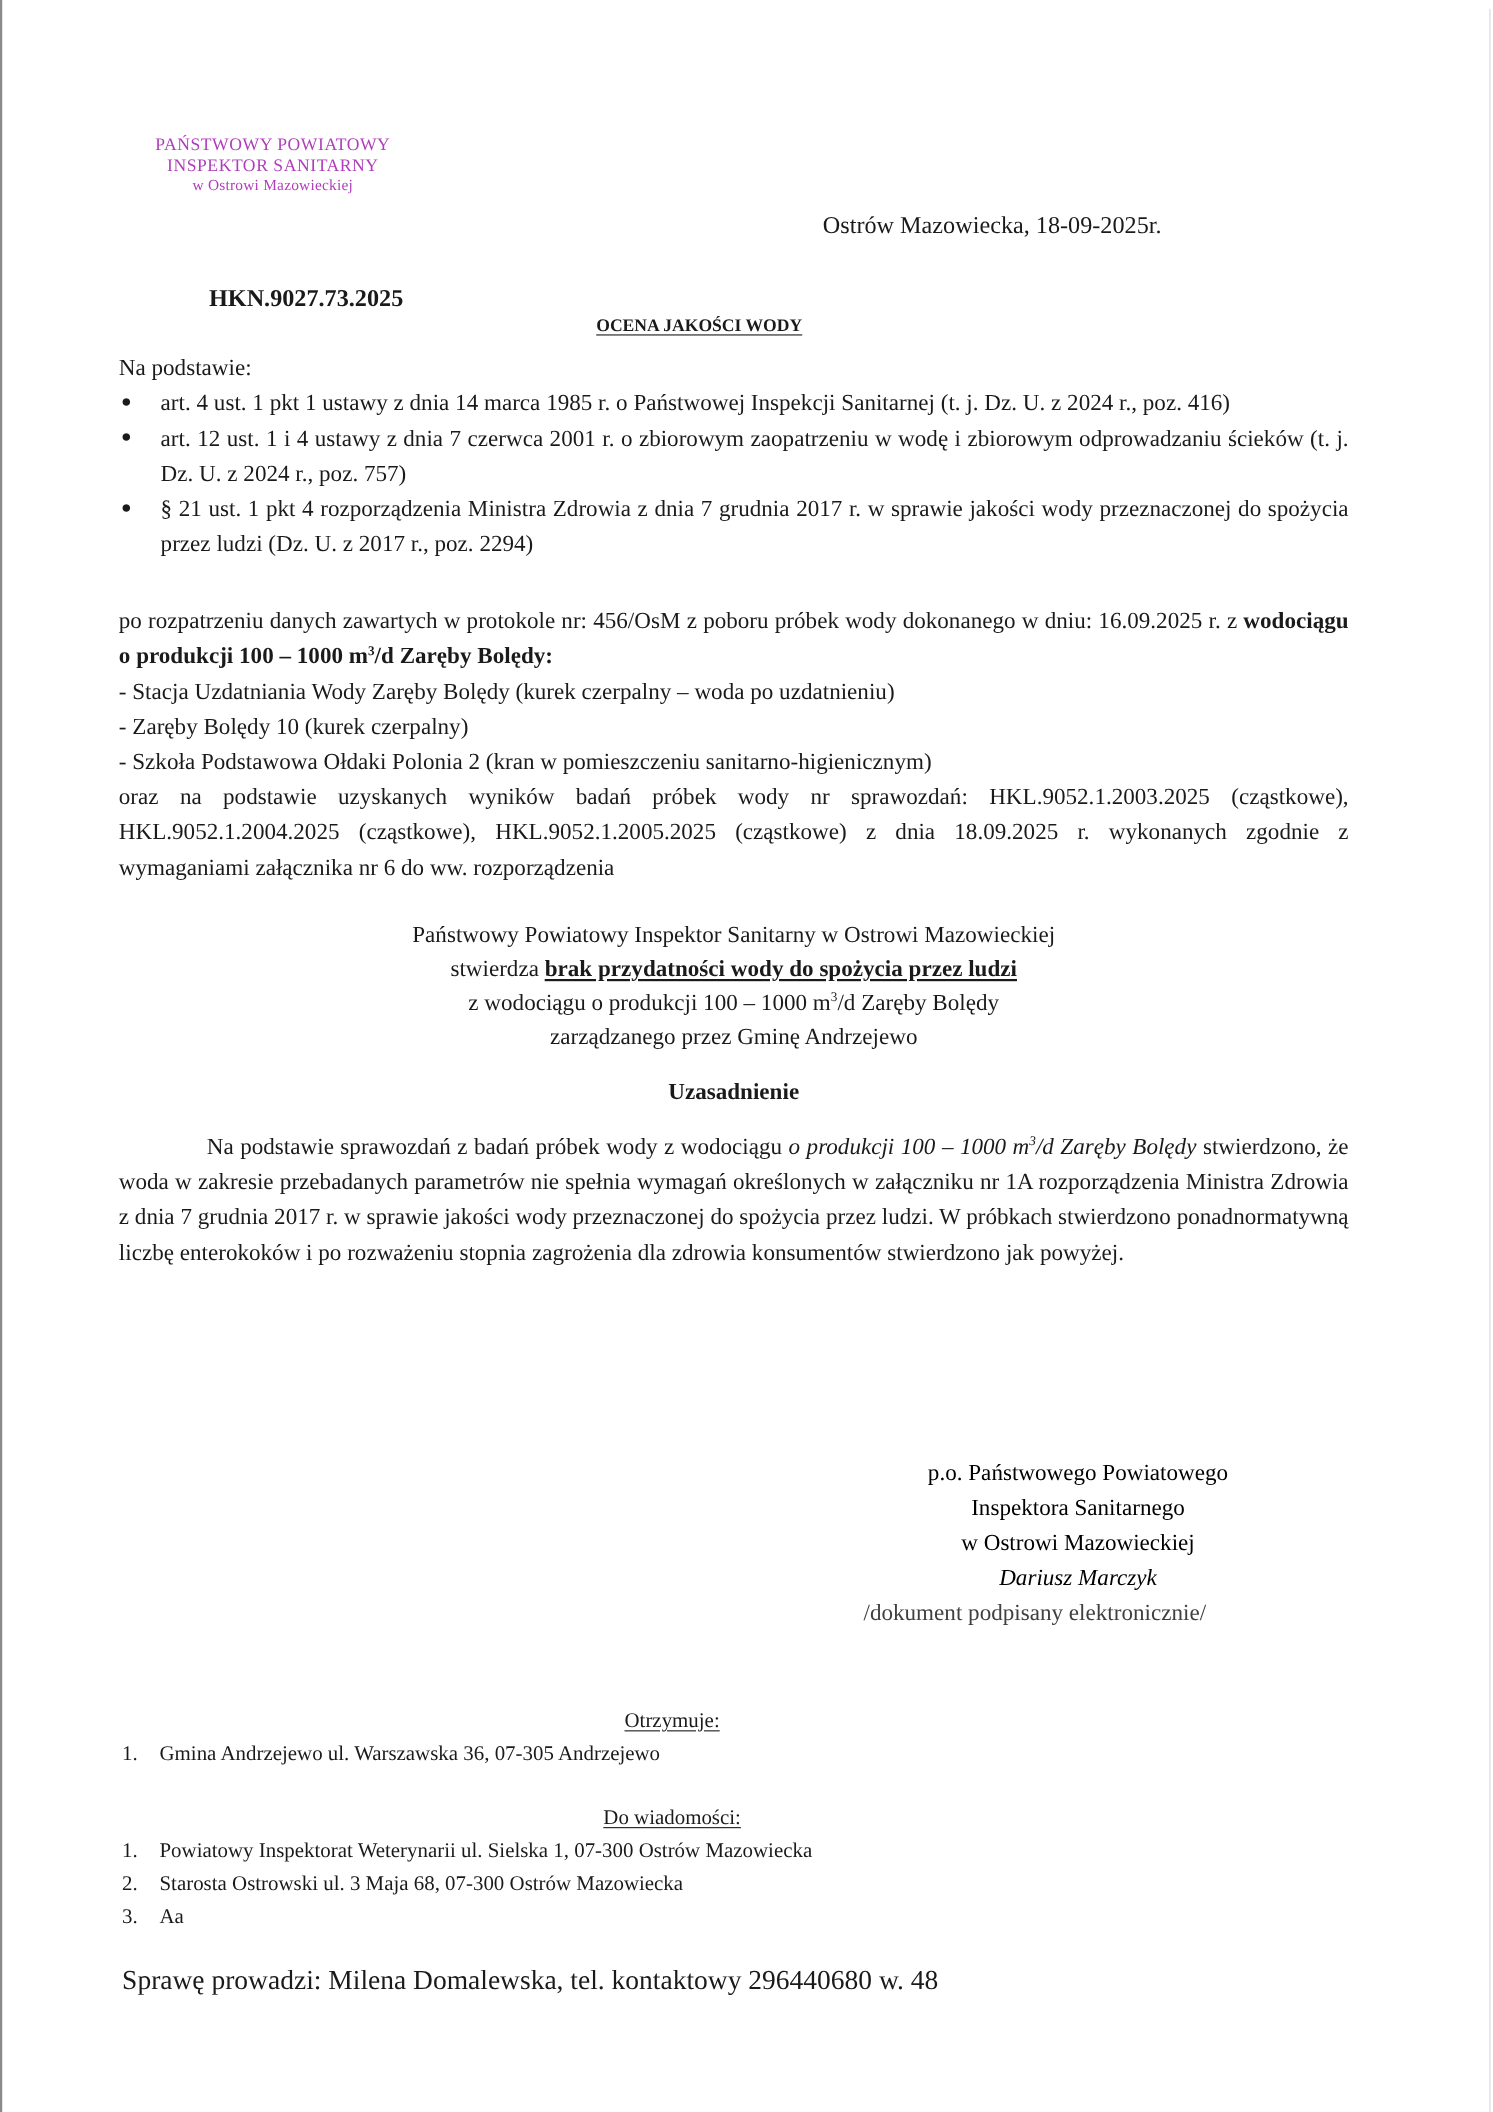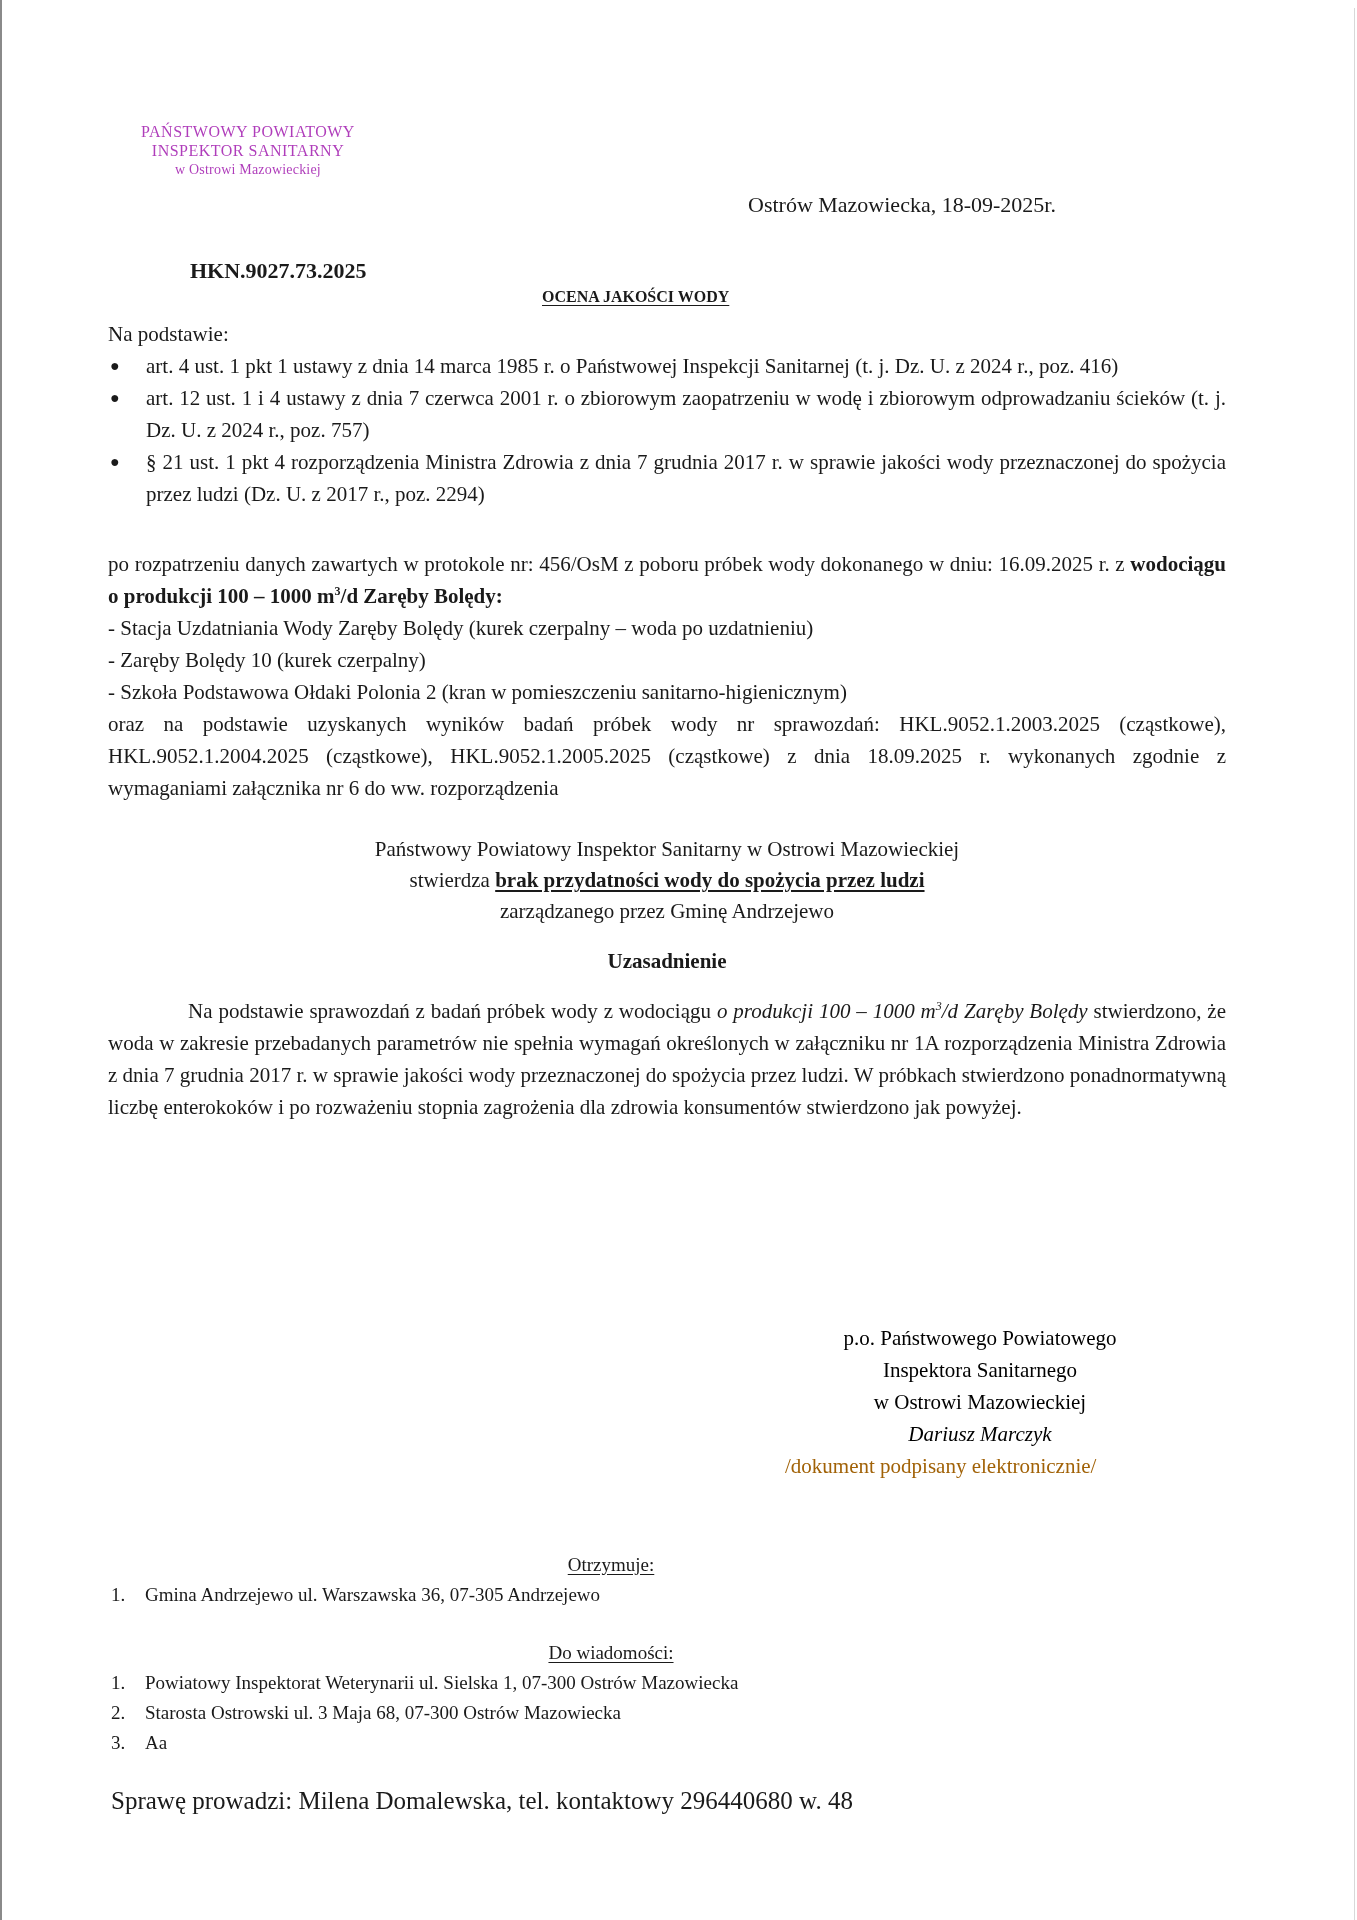--- a/index.html
+++ b/index.html
@@ -105,21 +105,21 @@
     .signature {
       position: absolute;
       left: 780px;
       top: 1322px;
       width: 400px;
       font-size: 21px;
       line-height: 32px;
       text-align: center;
     }
     .signature .red { color: #000000; }
-    .signature .sig-note { color: #a16207; text-align: left; padding-left: 5px; }
+    .signature .sig-note { color: #404040; text-align: left; padding-left: 5px; }
     .footer {
       position: absolute;
       left: 111px;
       top: 1550px;
       width: 1000px;
       font-size: 19px;
       line-height: 30px;
     }
     .footer .hdr { text-decoration: underline; text-underline-offset: 3px; text-align: center; }
     .footer ol {
@@ -180,20 +180,23 @@
   <div>- Szkoła Podstawowa Ołdaki Polonia 2 (kran w pomieszczeniu sanitarno-higienicznym)</div>
   <p class="para">oraz na podstawie uzyskanych wyników badań próbek wody nr sprawozdań: HKL.9052.1.2003.2025 (cząstkowe), HKL.9052.1.2004.2025 (cząstkowe), HKL.9052.1.2005.2025 (cząstkowe) z dnia 18.09.2025 r. wykonanych zgodnie z wymaganiami załącznika nr 6 do ww. rozporządzenia</p>
 
   <div class="gap-md"></div>
 
   <div class="center-block">
     <div>Państwowy Powiatowy Inspektor Sanitarny w Ostrowi Mazowieckiej</div>
     <div>
       <span>stwierdza </span><span class="bold underline">brak przydatności wody do spożycia przez ludzi</span>
     </div>
+    <div>
+      <span>z wodociągu o produkcji 100 – 1000 m</span><sup>3</sup><span>/d Zaręby Bolędy</span>
+    </div>
     <div>zarządzanego przez Gminę Andrzejewo</div>
   </div>
 
   <div class="gap-sm"></div>
 
   <div class="section-heading">Uzasadnienie</div>
 
   <div class="gap-sm"></div>
 
   <p class="para indent">

